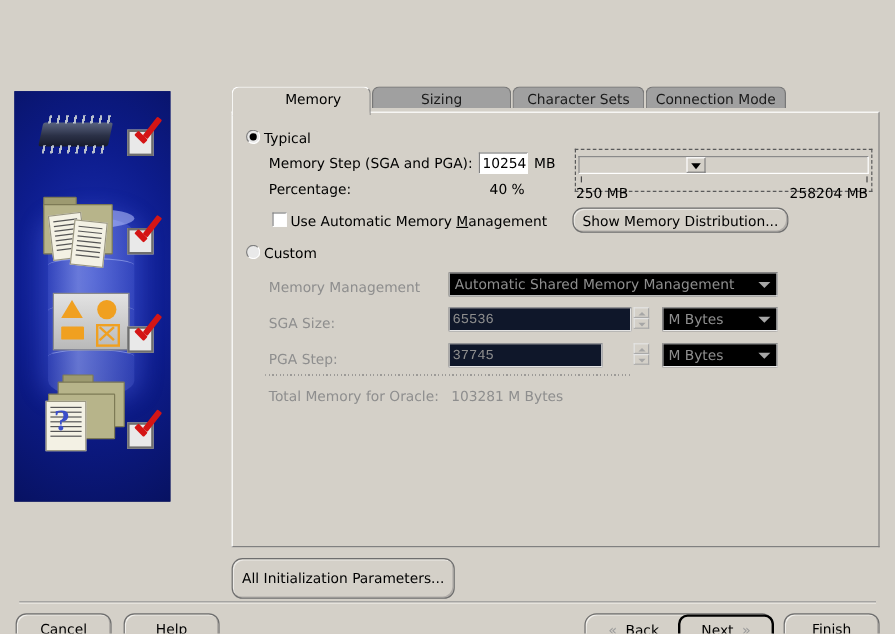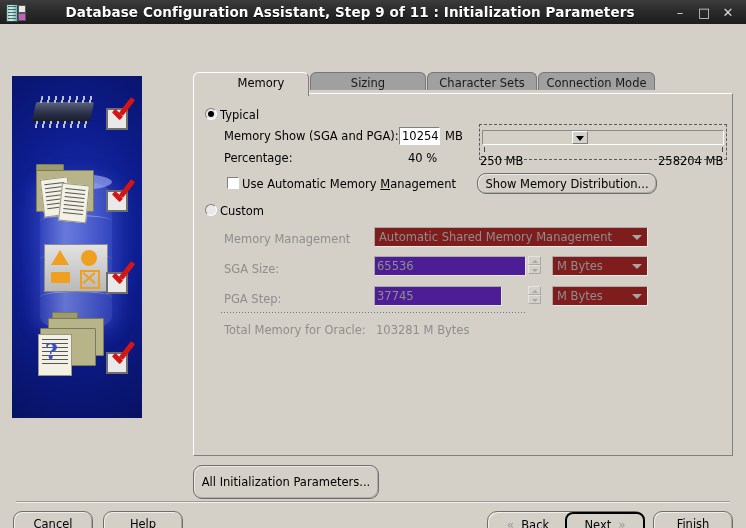--- a/index.html
+++ b/index.html
@@ -125,25 +125,25 @@
 
   .checkbox{position:absolute;width:12px;height:12px;background:#ffffff;box-sizing:border-box;
     border:1px solid;border-color:#808080 #ffffff #ffffff #808080;}
 
   .textfield{
     position:absolute;background:#ffffff;box-sizing:border-box;
     border:1px solid;border-color:#808080 #ffffff #ffffff #808080;
     font-size:11.5px;line-height:16px;padding:0 2px;overflow:hidden;white-space:nowrap;
     font-family:"DejaVu Sans","Liberation Sans",sans-serif;
   }
-  .textfield.disabled{background:#4c1d95;color:#8e8e8e;
-    border-color:#a9a9a9 #e4e4e4 #e4e4e4 #a9a9a9;}
+  .textfield.disabled{background:#0f172a;color:#8e8e8e;
+    border-color:#a9a9a9 #e4e4e4 #e4e4e4 #a9a9a9;font-family:Liberation Mono, monospace;}
 
   .combo{
-    position:absolute;box-sizing:border-box;background:#7f1d1d;
+    position:absolute;box-sizing:border-box;background:#000000;
     border:1px solid;border-color:#a9a9a9 #e8e8e8 #e8e8e8 #a9a9a9;
     font-size:11.5px;line-height:18px;padding:0 4px;color:#8e8e8e;white-space:nowrap;overflow:hidden;
   }
   .combo .arr{position:absolute;right:5px;top:7px;width:0;height:0;
     border-left:5px solid transparent;border-right:5px solid transparent;border-top:5px solid #a6a6a6;}
 
   .spin{position:absolute;width:13px;box-sizing:border-box;}
   .spin .sb{position:absolute;left:0;width:13px;height:9px;box-sizing:border-box;
     background:#d4d0c8;border:1px solid;border-color:#e4e4e4 #a9a9a9 #a9a9a9 #e4e4e4;}
   .spin .sb.up{top:0;} .spin .sb.dn{top:9px;}
@@ -184,33 +184,20 @@
   u{text-decoration:underline;}
 
   .hr{position:absolute;left:16px;top:477px;width:714px;height:1px;background:#9a9a9a;
      box-shadow:0 1px 0 #f2f0ec;}
 </style>
 </head>
 <body>
 
 <div class="app">
 
-  <div class="titlebar">
-    <div class="tb-icon">
-      <div class="chip"></div>
-        <div class="sq1"></div>
-        <div class="sq2"></div>
-    </div>
-    <div class="tb-title">Database Configuration Assistant, Step 9 of 11 : Initialization Parameters</div>
-    <div class="tb-btns">
-      <div class="tb-btn">–</div>
-      <div class="tb-btn">□</div>
-      <div class="tb-btn">✕</div>
-    </div>
-  </div>
 
   <div class="winbody">
 
     <div class="banner">
       <div class="bn-chip"></div>
       <div class="bn-cyl">
         <div class="top"></div>
           <div class="ring r1"></div>
           <div class="ring r2"></div>
           <div class="ring r3"></div>
@@ -273,21 +260,21 @@
       <div class="tab inactive" style="left:117px;width:116px;">Sizing</div>
       <div class="tab inactive" style="left:234px;width:110px;">Character Sets</div>
       <div class="tab inactive" style="left:345px;width:117px;">Connection Mode</div>
     </div>
 
     <div class="panel">
 
       <div class="radio on" style="left:11px;top:14px;"></div>
       <div class="lbl" style="left:26px;top:14px;">Typical</div>
 
-      <div class="lbl" style="left:30px;top:35px;">Memory Show (SGA and PGA):</div>
+      <div class="lbl" style="left:30px;top:35px;">Memory Step (SGA and PGA):</div>
       <div class="textfield" style="left:205px;top:33px;width:41px;height:18px;">102542</div>
       <div class="lbl" style="left:251px;top:35px;">MB</div>
 
       <div class="lbl" style="left:30px;top:57px;">Percentage:</div>
       <div class="lbl" style="left:214px;top:57px;">40 %</div>
 
       <div class="checkbox" style="left:33px;top:83px;"></div>
       <div class="lbl" style="left:48px;top:83px;">
         <span>Use Automatic Memory <u>M</u>anagement</span>
       </div>

